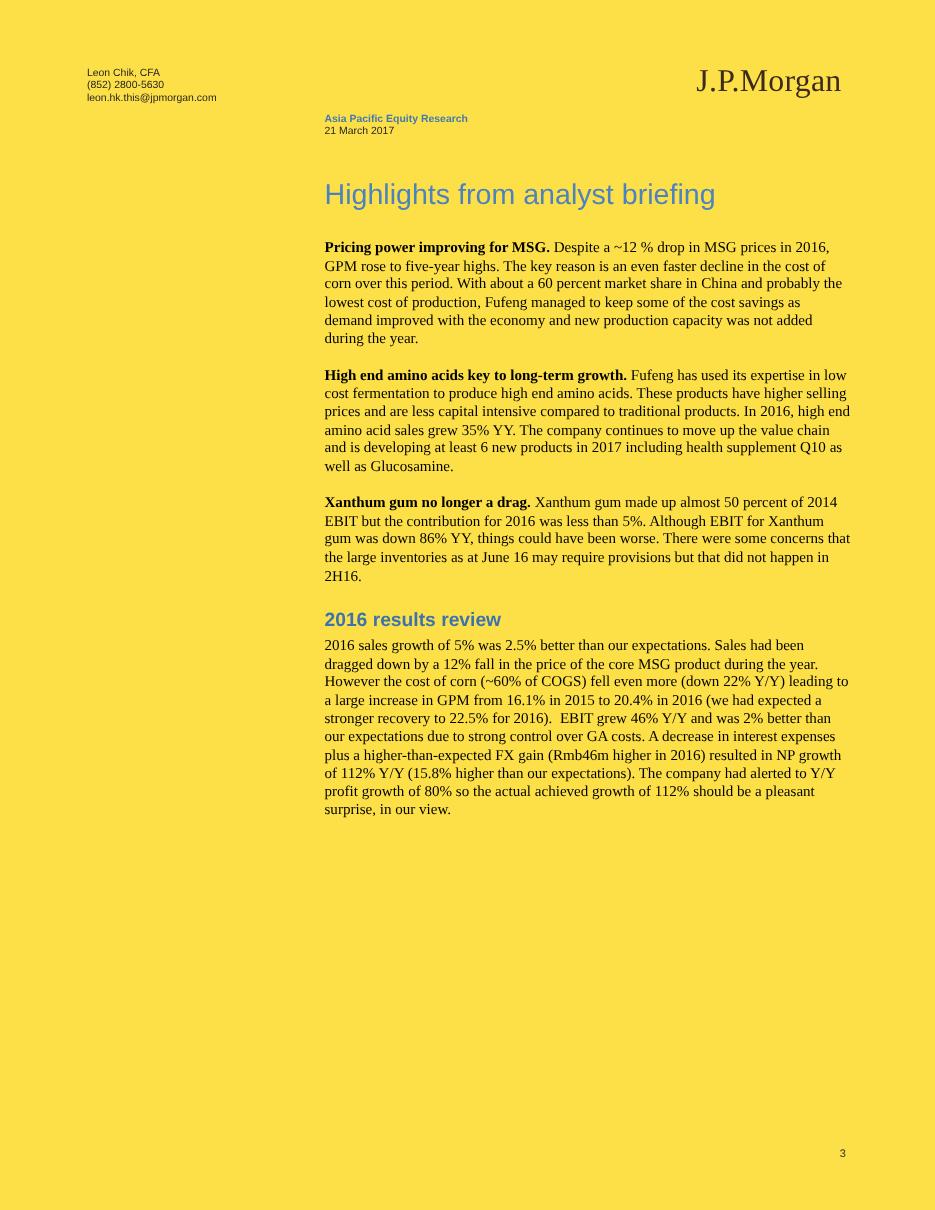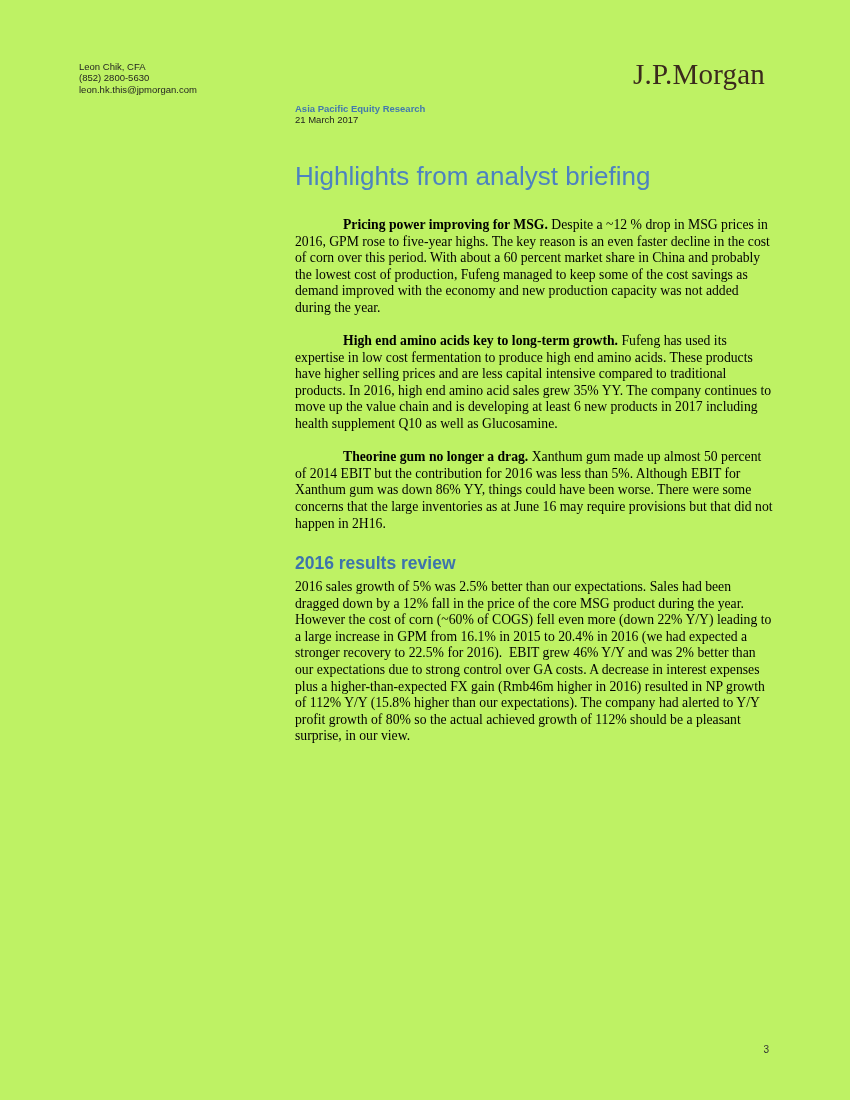--- a/index.html
+++ b/index.html
@@ -4,21 +4,21 @@
 <style>
   html, body {
     margin: 0;
     padding: 0;
     background: #ffffff;
   }
   .page {
     position: relative;
     width: 850px;
     height: 1100px;
-    background: #bef264;
+    background: #fde047;
     overflow: hidden;
     font-family: "Liberation Serif", serif;
     color: #000;
   }
   
   .header-left {
     position: absolute;
     left: 79px;
     top: 61px;
     font-family: "Liberation Sans", sans-serif;
@@ -65,21 +65,20 @@
     margin: 0 0 26px 0;
   }
   .para {
     font-size: 13.7px;
     line-height: 16.6px;
     margin: 0 0 16.5px 0;
     text-align: left;
   }
   .para .lead {
     font-weight: bold;
-    margin-left: 48px;
   }
   .section-heading {
     font-family: "Liberation Sans", sans-serif;
     font-size: 17.5px;
     font-weight: bold;
     line-height: 21px;
     color: #3d73ad;
     margin: 21px 0 5px 0;
   }
   
@@ -112,21 +111,21 @@
 
   <div class="body-col">
 
     <h1 class="page-title">Highlights from analyst briefing</h1>
 
     <p class="para"><span class="lead">Pricing power improving for MSG.</span> <span>Despite a ~12 % drop in MSG prices in 2016, GPM rose to five-year highs. The key reason is an even faster decline in the cost of corn over this period. With about a 60 percent market share in China and probably the lowest cost of production, Fufeng managed to keep some of the cost savings as demand improved with the economy and new production capacity was not added during the year.</span></p>
 
 
     <p class="para"><span class="lead">High end amino acids key to long-term growth.</span> <span>Fufeng has used its expertise in low cost fermentation to produce high end amino acids. These products have higher selling prices and are less capital intensive compared to traditional products. In 2016, high end amino acid sales grew 35% YY. The company continues to move up the value chain and is developing at least 6 new products in 2017 including health supplement Q10 as well as Glucosamine.</span></p>
 
-    <p class="para"><span class="lead">Theorine gum no longer a drag.</span> <span>Xanthum gum made up almost 50 percent of 2014 EBIT but the contribution for 2016 was less than 5%. Although EBIT for Xanthum gum was down 86% YY, things could have been worse. There were some concerns that the large inventories as at June 16 may require provisions but that did not happen in 2H16.</span></p>
+    <p class="para"><span class="lead">Xanthum gum no longer a drag.</span> <span>Xanthum gum made up almost 50 percent of 2014 EBIT but the contribution for 2016 was less than 5%. Although EBIT for Xanthum gum was down 86% YY, things could have been worse. There were some concerns that the large inventories as at June 16 may require provisions but that did not happen in 2H16.</span></p>
 
     <h2 class="section-heading">2016 results review</h2>
 
     <p class="para">2016 sales growth of 5% was 2.5% better than our expectations. Sales had been dragged down by a 12% fall in the price of the core MSG product during the year. However the cost of corn (~60% of COGS) fell even more (down 22% Y/Y) leading to a large increase in GPM from 16.1% in 2015 to 20.4% in 2016 (we had expected a stronger recovery to 22.5% for 2016). &nbsp;EBIT grew 46% Y/Y and was 2% better than our expectations due to strong control over GA costs. A decrease in interest expenses plus a higher-than-expected FX gain (Rmb46m higher in 2016) resulted in NP growth of 112% Y/Y (15.8% higher than our expectations). The company had alerted to Y/Y profit growth of 80% so the actual achieved growth of 112% should be a pleasant surprise, in our view.</p>
 
   </div>
 
   <div class="page-number">3</div>
 
 </div>

